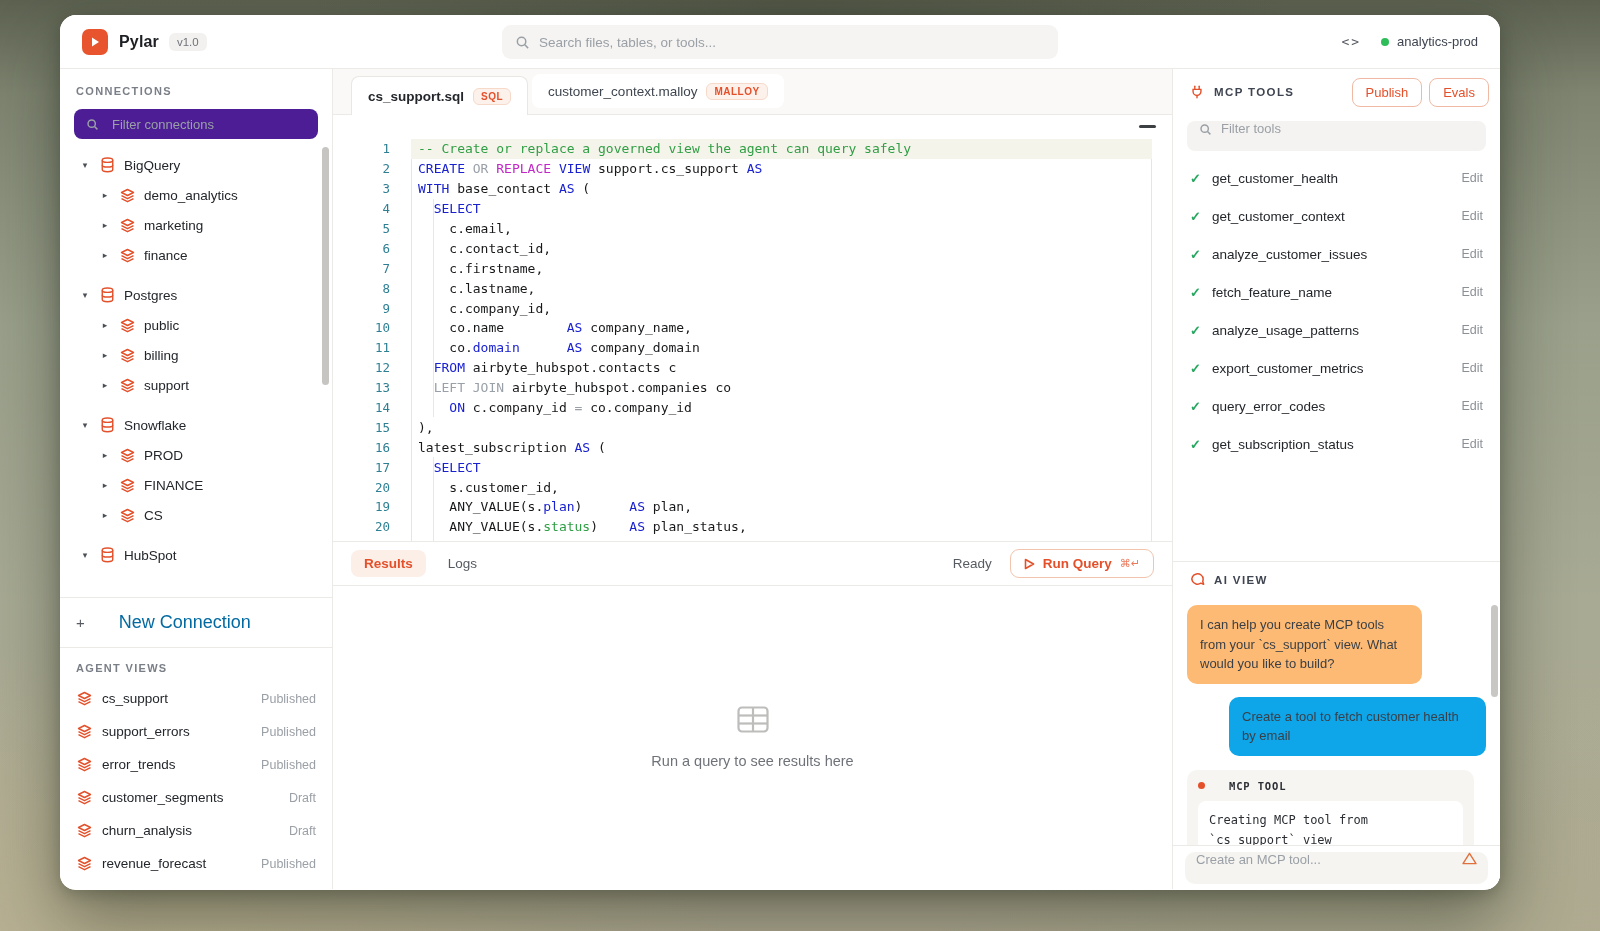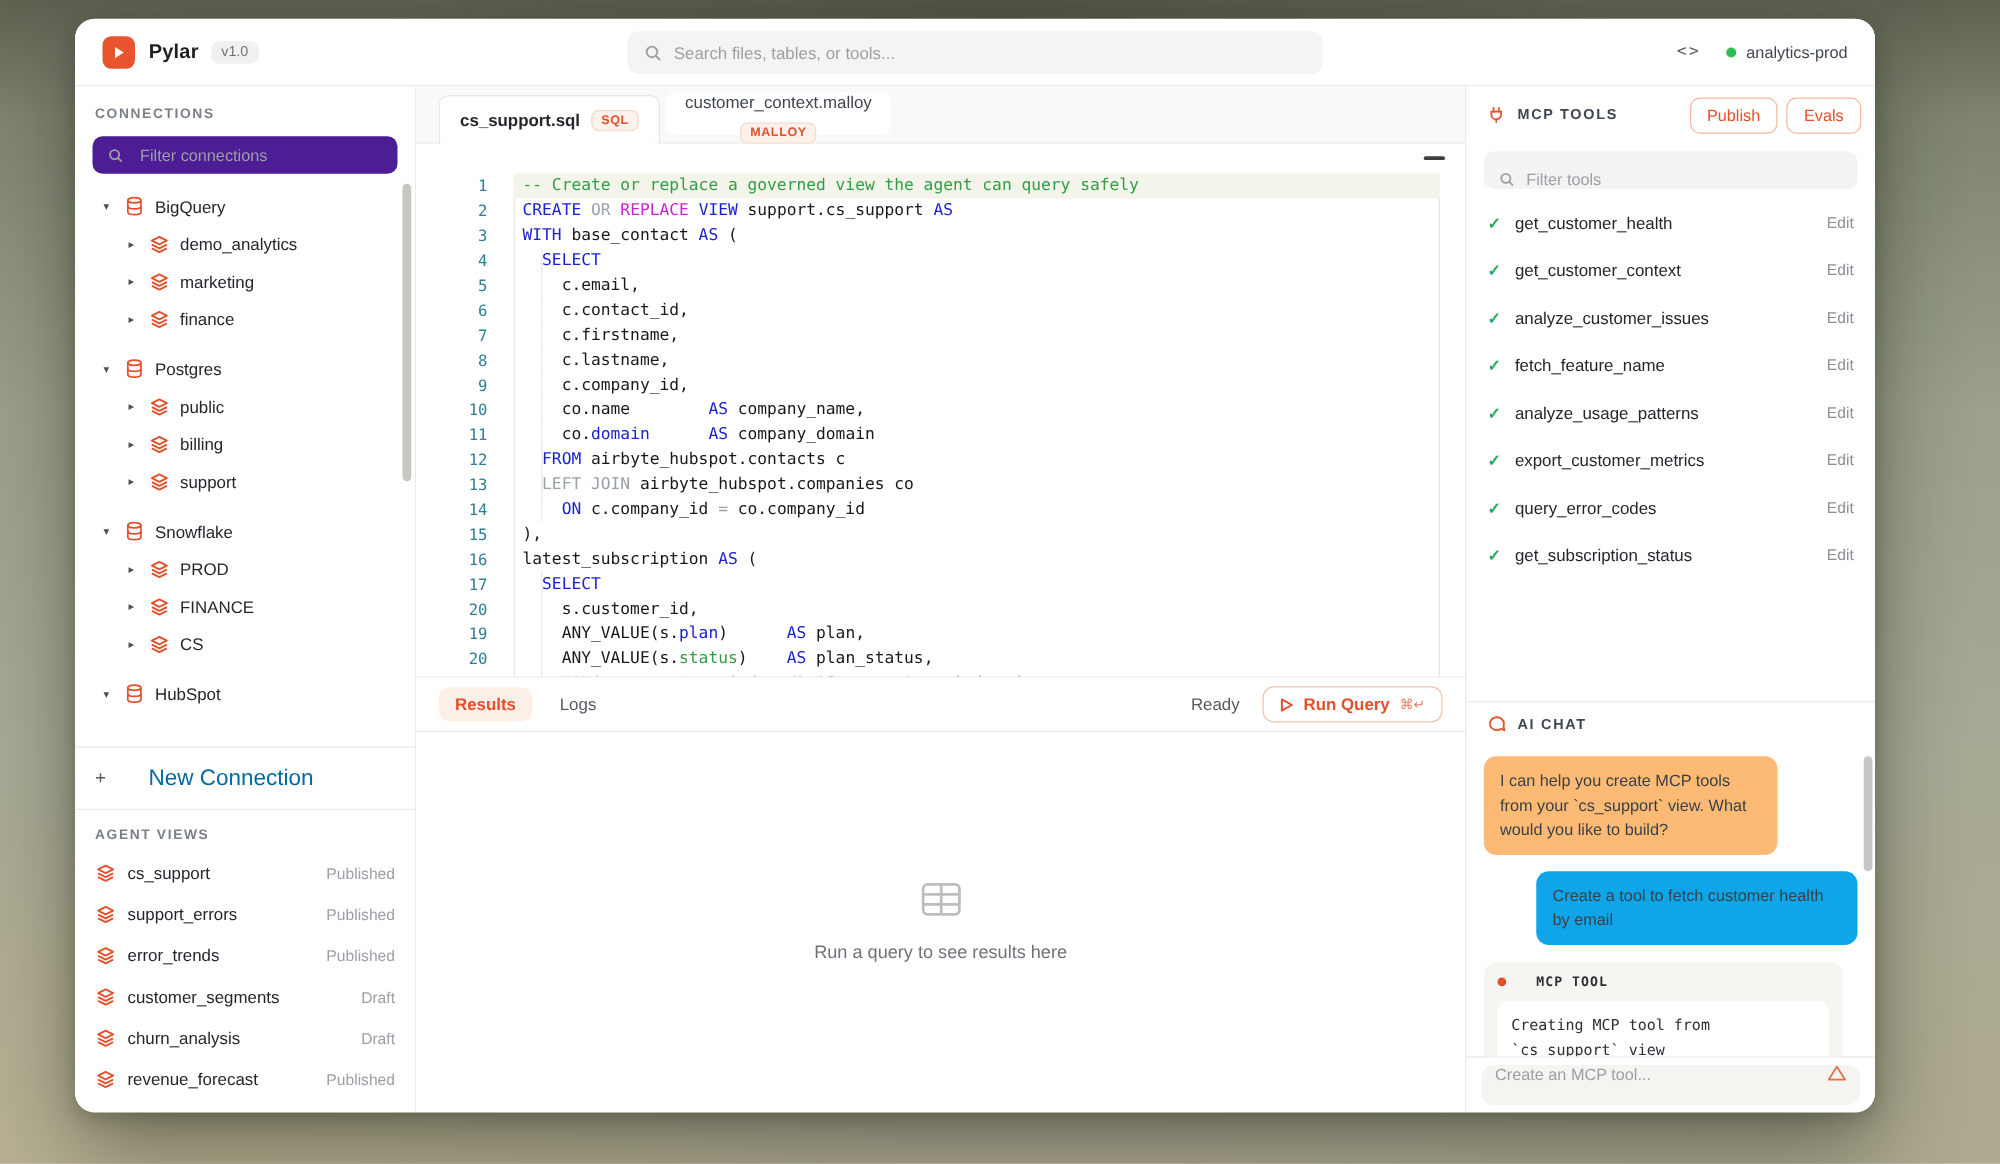--- a/index.html
+++ b/index.html
@@ -52,21 +52,21 @@
   .agent-views { border-top:1px solid #eceae6; flex:1; }
   .agent-views-title { padding:14px 16px 8px; }
   .avrow { height:33px; display:flex; align-items:center; padding:0 16px; gap:10px; }
   .avrow .avname { font-size:13.5px; color:#23262b; font-weight:500; }
   .avrow .avstatus { margin-left:auto; font-size:12.5px; color:#9aa0a6; }
   
   .main { flex:1; display:flex; flex-direction:column; min-width:0; }
   .tabbar { height:46px; background:#faf9f7; border-bottom:1px solid #eceae6; display:flex; align-items:flex-end; padding-left:18px; }
   .tab { display:flex; align-items:center; gap:9px; padding:0 16px; cursor:default; }
   .tab.active { height:39px; background:#fff; border:1px solid #e9e7e2; border-bottom:none; border-radius:8px 8px 0 0; position:relative; top:1px; }
-  .tab.inactive { height:34px; background:#fff; border-radius:8px; margin-bottom:6px; margin-left:4px;flex-direction:column; }
+  .tab.inactive { height:34px; background:#fff; border-radius:8px; margin-bottom:6px; margin-left:4px; }
   .tab .fname { font-size:13.5px; font-weight:600; color:#23262b; }
   .tab.inactive .fname { font-weight:500; color:#3f4650; }
   .lang-badge { font-size:10px; font-weight:700; letter-spacing:.05em; color:#e4502a; background:#fdf1ec; border:1px solid #f6d9c9; border-radius:6px; padding:2px 7px; }
   .editor { position:relative; height:426px; background:#fff; overflow:hidden; }
   .collapse-dash { position:absolute; right:16px; top:10px; width:17px; height:3px; border-radius:2px; background:#3c4043; }
   .code-frame { position:absolute; left:78px; right:20px; top:24px; bottom:-12px; border:1px solid #e7e5df; border-radius:6px; pointer-events:none; }
   .code-rows { position:absolute; left:0; right:20px; top:24px; font-family:"DejaVu Sans Mono", monospace; font-size:13px; }
   .crow { display:flex; height:19.9px; align-items:center; white-space:pre; }
   .crow .ln { width:57px; text-align:right; color:#2e7f93; flex:none; font-size:12.5px; }
   .crow .ct { margin-left:21px; padding-left:7px; flex:1; position:relative; height:100%; display:flex; align-items:center; color:#17181a; }
@@ -82,21 +82,21 @@
   .run-btn .rlabel { font-size:13.5px; font-weight:600; }
   .run-btn .rshort { font-size:11px; opacity:.75; }
   .results-empty { flex:1; display:flex; flex-direction:column; align-items:center; justify-content:center; gap:16px; background:#fff; }
   .empty-msg { font-size:14.5px; color:#6f7379; }
   
   .rightpanel { width:328px; flex:none; border-left:1px solid #eceae6; display:flex; flex-direction:column; background:#fff; }
   .mcp-header { height:46px; display:flex; align-items:center; padding:0 11px 0 16px; gap:9px; }
   .mcp-title { font-size:11.5px; font-weight:700; letter-spacing:.12em; color:#3f4550; }
   .mcp-actions { margin-left:auto; display:flex; gap:7px; }
   .outline-btn { border:1px solid #f0b9a4; border-radius:8px; background:#fff; color:#e4502a; font-size:13px; font-weight:500; padding:6px 13px; font-family:inherit; cursor:pointer; }
-  .tools-filter { margin:6px 14px 0; height:30px; background:#f4f3f1; border-radius:8px; display:flex; align-items:flex-end; gap:8px; padding:0 10px; }
+  .tools-filter { margin:6px 14px 0; height:30px; background:#f4f3f1; border-radius:8px; display:flex; align-items:flex-start; gap:8px; padding:0 10px; }
   .tools-filter .ph { font-size:13px; color:#9aa0a6; }
   .tools-list { padding-top:8px; }
   .toolrow { height:38px; display:flex; align-items:center; padding:0 17px; gap:11px; }
   .toolrow .check { color:#27a860; font-size:13px; font-weight:700; }
   .toolrow .tname { font-size:13.5px; color:#23262b; font-weight:500; }
   .toolrow .edit { margin-left:auto; font-size:12.5px; color:#8b9096; cursor:pointer; }
   .chat-section { margin-top:auto; height:328px; border-top:1px solid #eceae6; display:flex; flex-direction:column; }
   .chat-header { height:35px; display:flex; align-items:center; gap:9px; padding:0 16px; flex:none; }
   .chat-title { font-size:11.5px; font-weight:700; letter-spacing:.12em; color:#3f4550; }
   .chat-messages { flex:1; overflow:hidden; padding:8px 14px 0; position:relative; }
@@ -515,21 +515,21 @@
           </div>
         </div>
 
       <div class="chat-section">
         <div class="chat-header">
           <span class="icon-16">
             <svg width="15" height="15" viewBox="0 0 16 16" fill="none" stroke="#e4502a" stroke-width="1.6" stroke-linejoin="round">
                 <path d="M14 7.5 a6 5.5 0 1 0 -2.5 4.4 L14.5 13 L13.6 9.9 A5.4 5 0 0 0 14 7.5 Z"></path>
               </svg>
           </span>
-          <span class="chat-title">AI CHAT</span>
+          <span class="chat-title">AI VIEW</span>
         </div>
         <div class="chat-messages">
           <div class="bubble assistant">I can help you create MCP tools from your `cs_support` view. What would you like to build?</div>
           <div class="bubble user">Create a tool to fetch customer health by email</div>
           <div class="tool-card">
             <div class="tool-card-head">
               <span class="tool-dot"></span>
               <span class="tool-card-label">MCP TOOL</span>
             </div>
             <div class="tool-card-body" id="card-lines">

